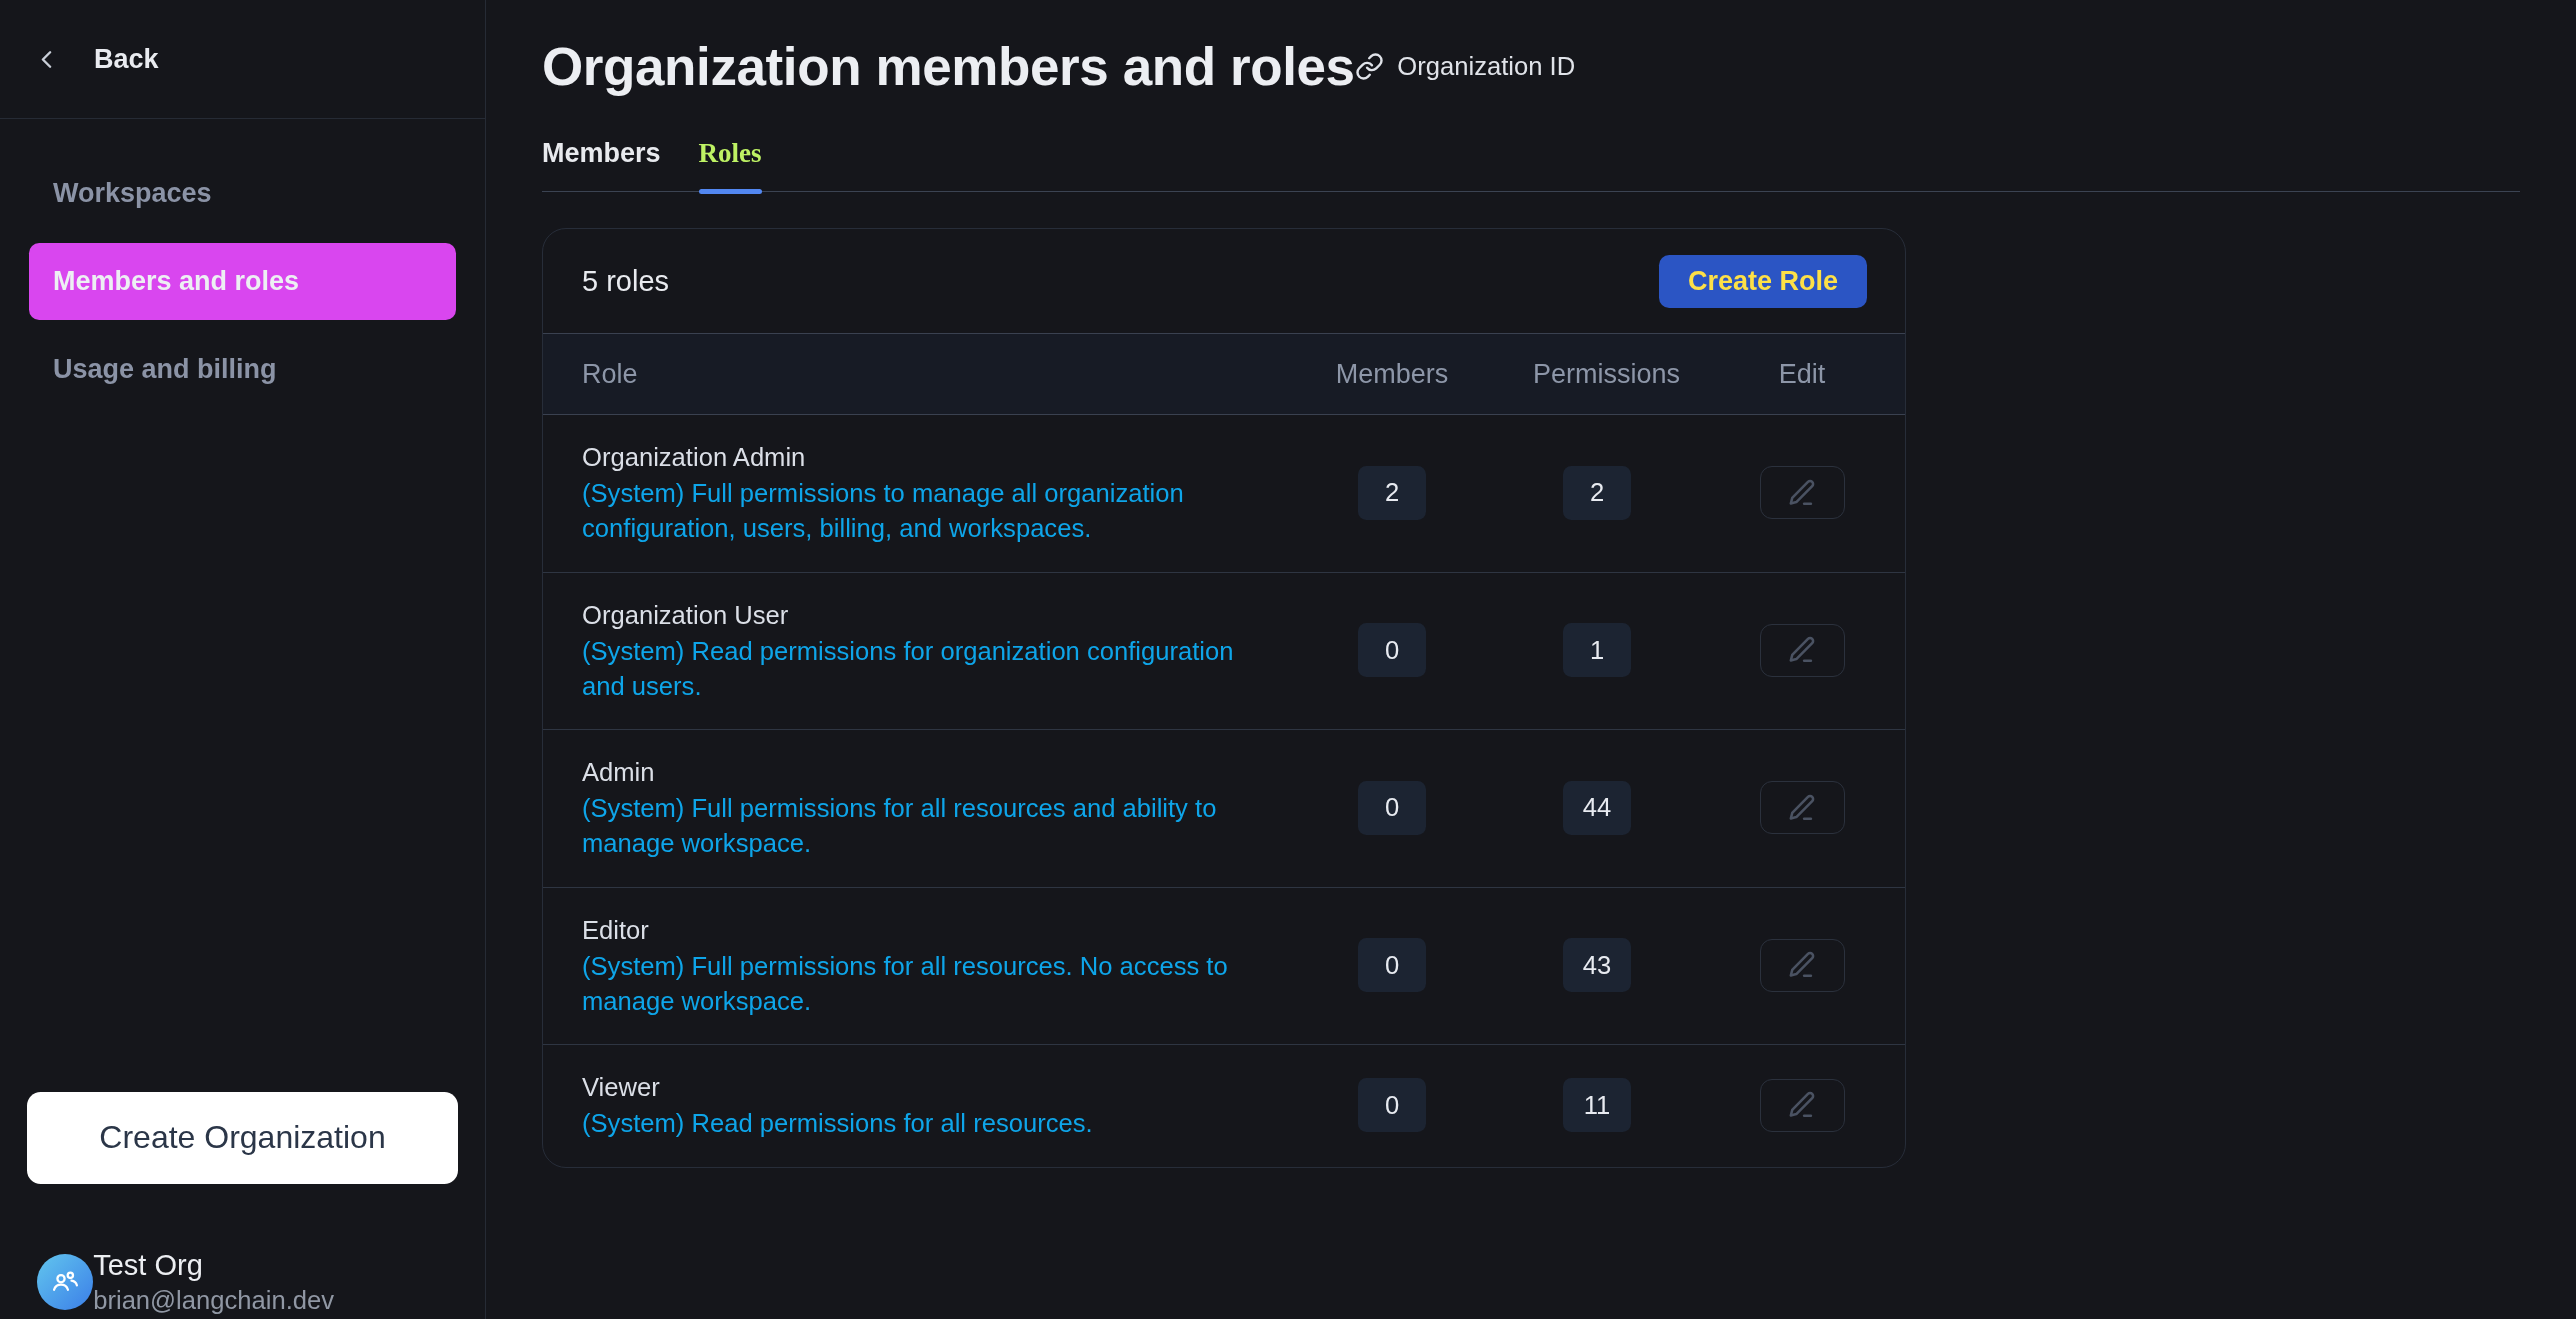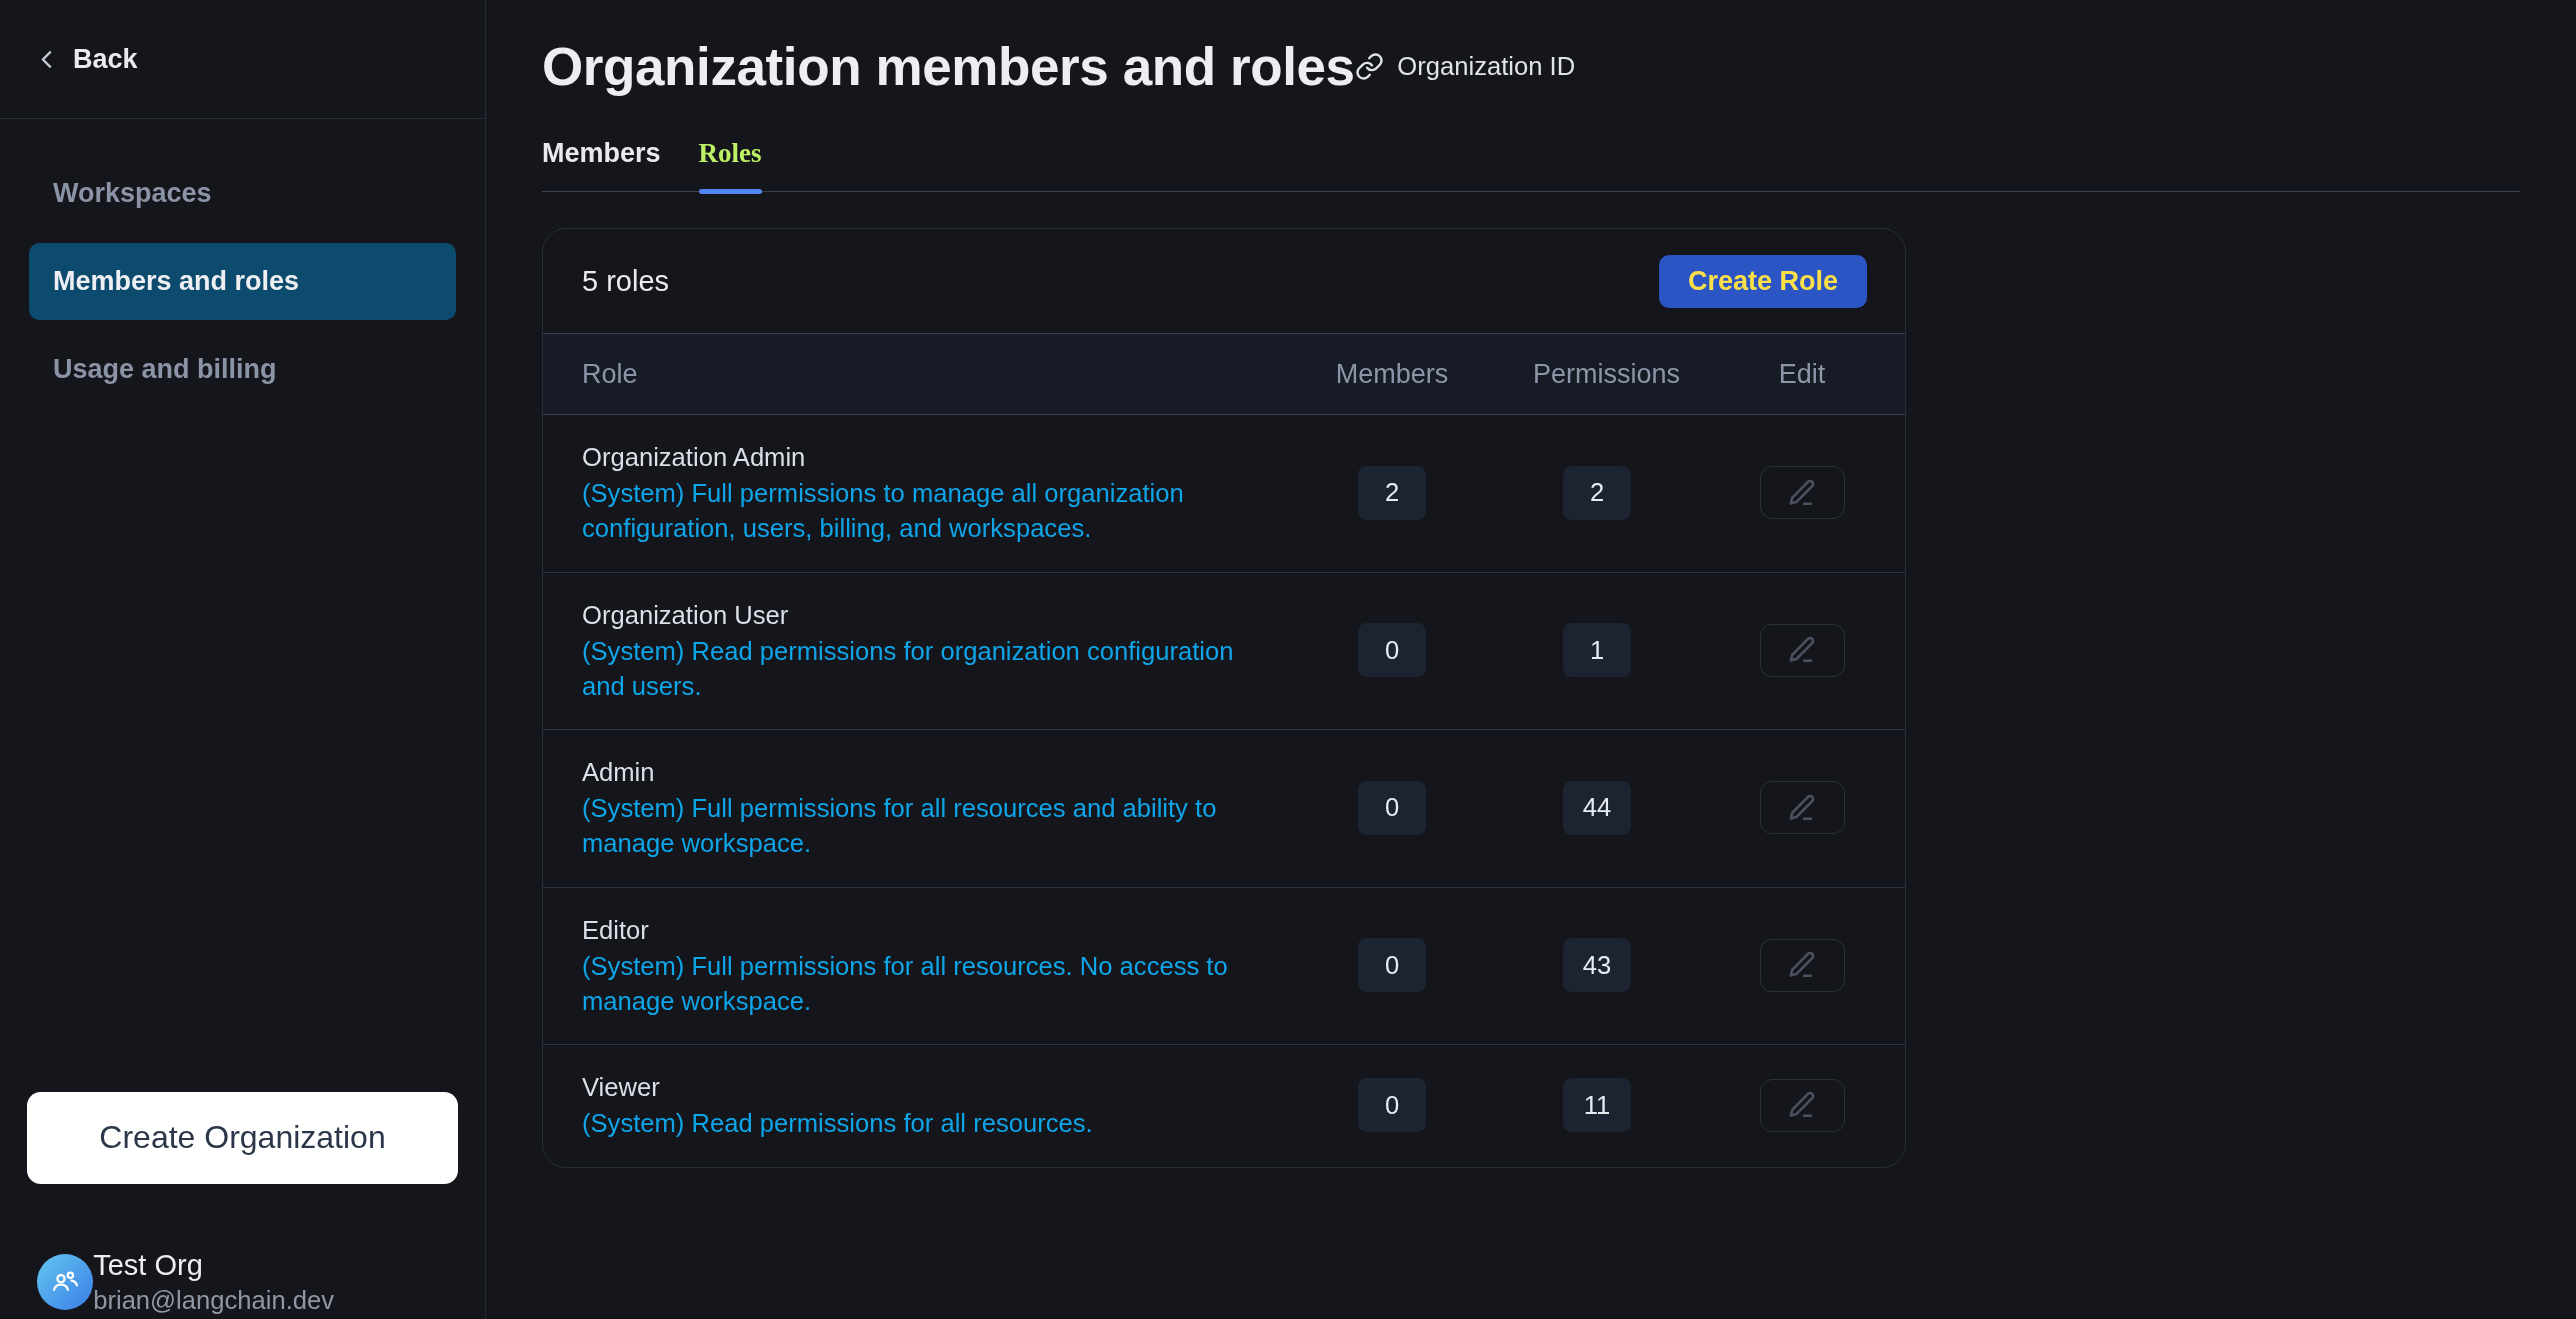--- a/index.html
+++ b/index.html
@@ -15,33 +15,33 @@
 
   
   .sidebar {
     width: 486px; min-width: 486px; height: 100%;
     border-right: 1.7px solid #262b35;
     display: flex; flex-direction: column;
     background: #15161b;
   }
   .back-row {
     height: 119px; display: flex; align-items: center;
-    padding: 0 32px; gap: 12px;
+    padding: 0 32px; gap: 33px;
     border-bottom: 1.7px solid #262b35;
     font-size: 27px; font-weight: 700; color: #e9ebf0;
     cursor: pointer;
   }
   .back-row .chev { color: #c9ced8; }
   .side-nav { flex: 1; padding: 36px 29px 0; }
   .nav-item {
     height: 77px; display: flex; align-items: center;
     padding: 0 24px; border-radius: 10.2px; margin-bottom: 11px;
     color: #8b93a6; font-size: 27px; font-weight: 700; cursor: pointer;
   }
-  .nav-item.active { background: #0c4a6e; color: #edeff3; }
+  .nav-item.active { background: #d946ef; color: #edeff3; }
   .side-footer { padding: 0 27px 3.4px; }
   .create-org-btn {
     display: flex; align-items: center; justify-content: center;
     width: 100%; height: 92px; border-radius: 13.7px;
     background: #ffffff; color: #2b3648;
     font-family: "Liberation Sans", sans-serif;
     font-size: 32px; font-weight: 500; border: none; cursor: pointer;
   }
   .org-row { display: flex; align-items: center; margin-top: 63px; padding-left: 10.2px; }
   .avatar {

